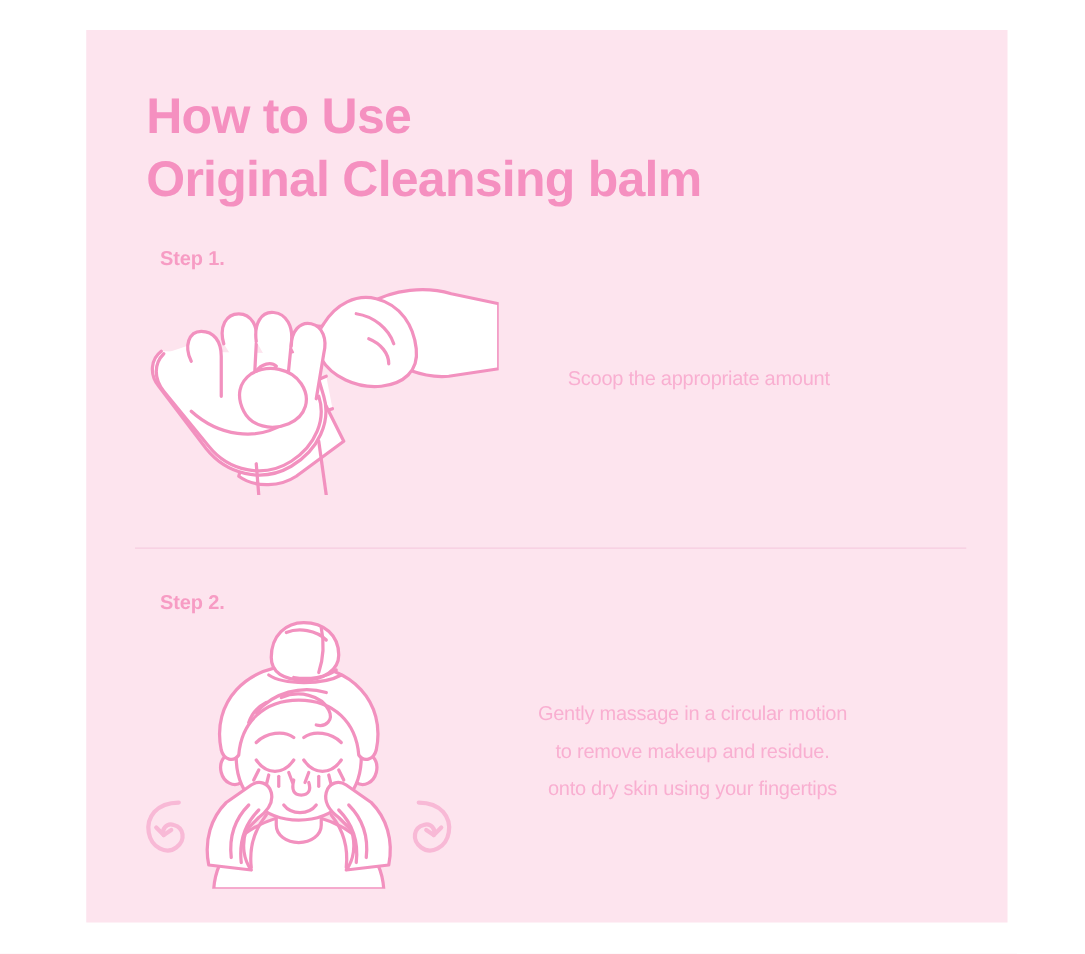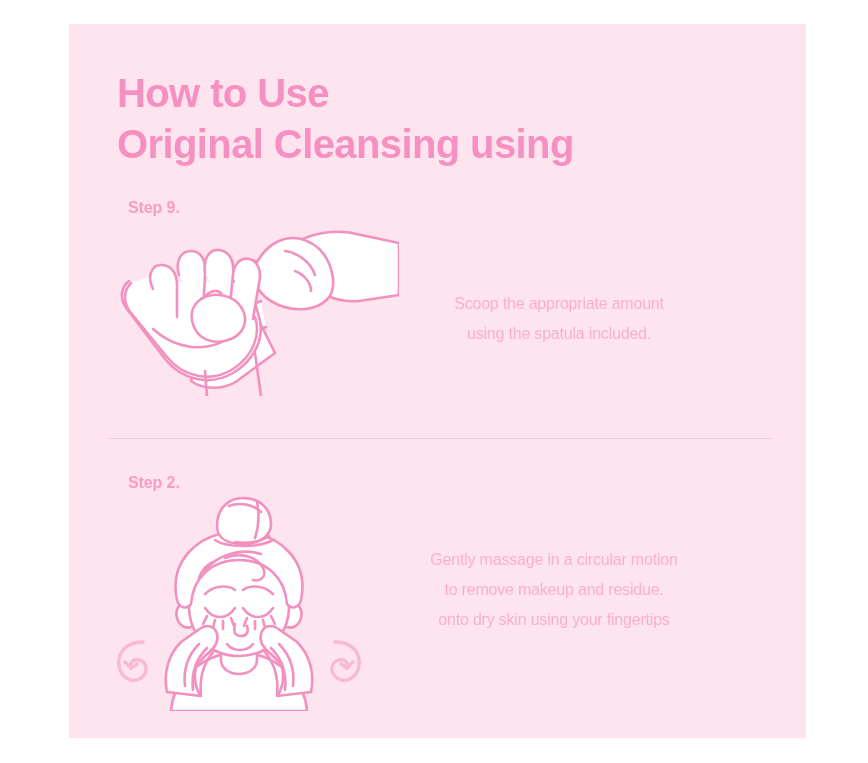--- a/index.html
+++ b/index.html
@@ -82,21 +82,21 @@
     text-align: center;
     letter-spacing: -0.2px;
   }
   .step-1 .step-text {
     left: 300px;
     top: 90px;
     width: 380px;
   }
   .step-2 .step-text {
     left: 290px;
-    top: 71px;
+    top: 83px;
     width: 390px;
   }
   .step-text .tline { display: block; }
 
   
   .divider {
     position: absolute;
     left: 39px;
     top: 414px;
     width: 665px;
@@ -106,26 +106,26 @@
 </style>
 </head>
 <body>
 
 <div id="root">
 
   <div class="card">
 
     <div class="heading">
       <span class="heading-line">How to Use</span>
-      <span class="heading-line">Original Cleansing using</span>
+      <span class="heading-line">Original Cleansing balm</span>
     </div>
 
     <div class="step step-1">
 
-      <div class="step-label">Step 9.</div>
+      <div class="step-label">Step 1.</div>
 
       <div class="step-art">
         <svg width="290" height="175" viewBox="0 0 290 175" fill="none" xmlns="http://www.w3.org/2000/svg">
           <g stroke="#f291bf" stroke-width="2.6" stroke-linecap="round" stroke-linejoin="round" fill="#ffffff">
 
             <path d="M186 22 C206 10 232 8 252 14 L290 22 L290 74 L250 80 C230 82 206 72 192 60 Z"></path>
 
             <path d="M150 38 C160 22 176 14 192 18 C212 23 222 40 224 58 C226 76 214 86 196 88
                      C176 90 156 80 148 66 C142 55 144 46 150 38 Z"></path>
 
@@ -163,21 +163,20 @@
 
             <path d="M92 78 C106 70 124 74 132 86 C140 98 136 112 122 118
                      C108 124 92 120 86 108 C80 96 82 85 92 78 Z" fill="#ffffff"></path>
             <path d="M96 76 C100 70 108 68 112 72" fill="none" stroke="#f291bf"></path>
           </g>
         </svg>
       </div>
 
       <div class="step-text">
         <span class="tline">Scoop the appropriate amount</span>
-        <span class="tline">using the spatula included.</span>
       </div>
     </div>
 
     <div class="divider"></div>
 
     <div class="step step-2">
 
       <div class="step-label">Step 2.</div>
 
       <div class="step-art">

